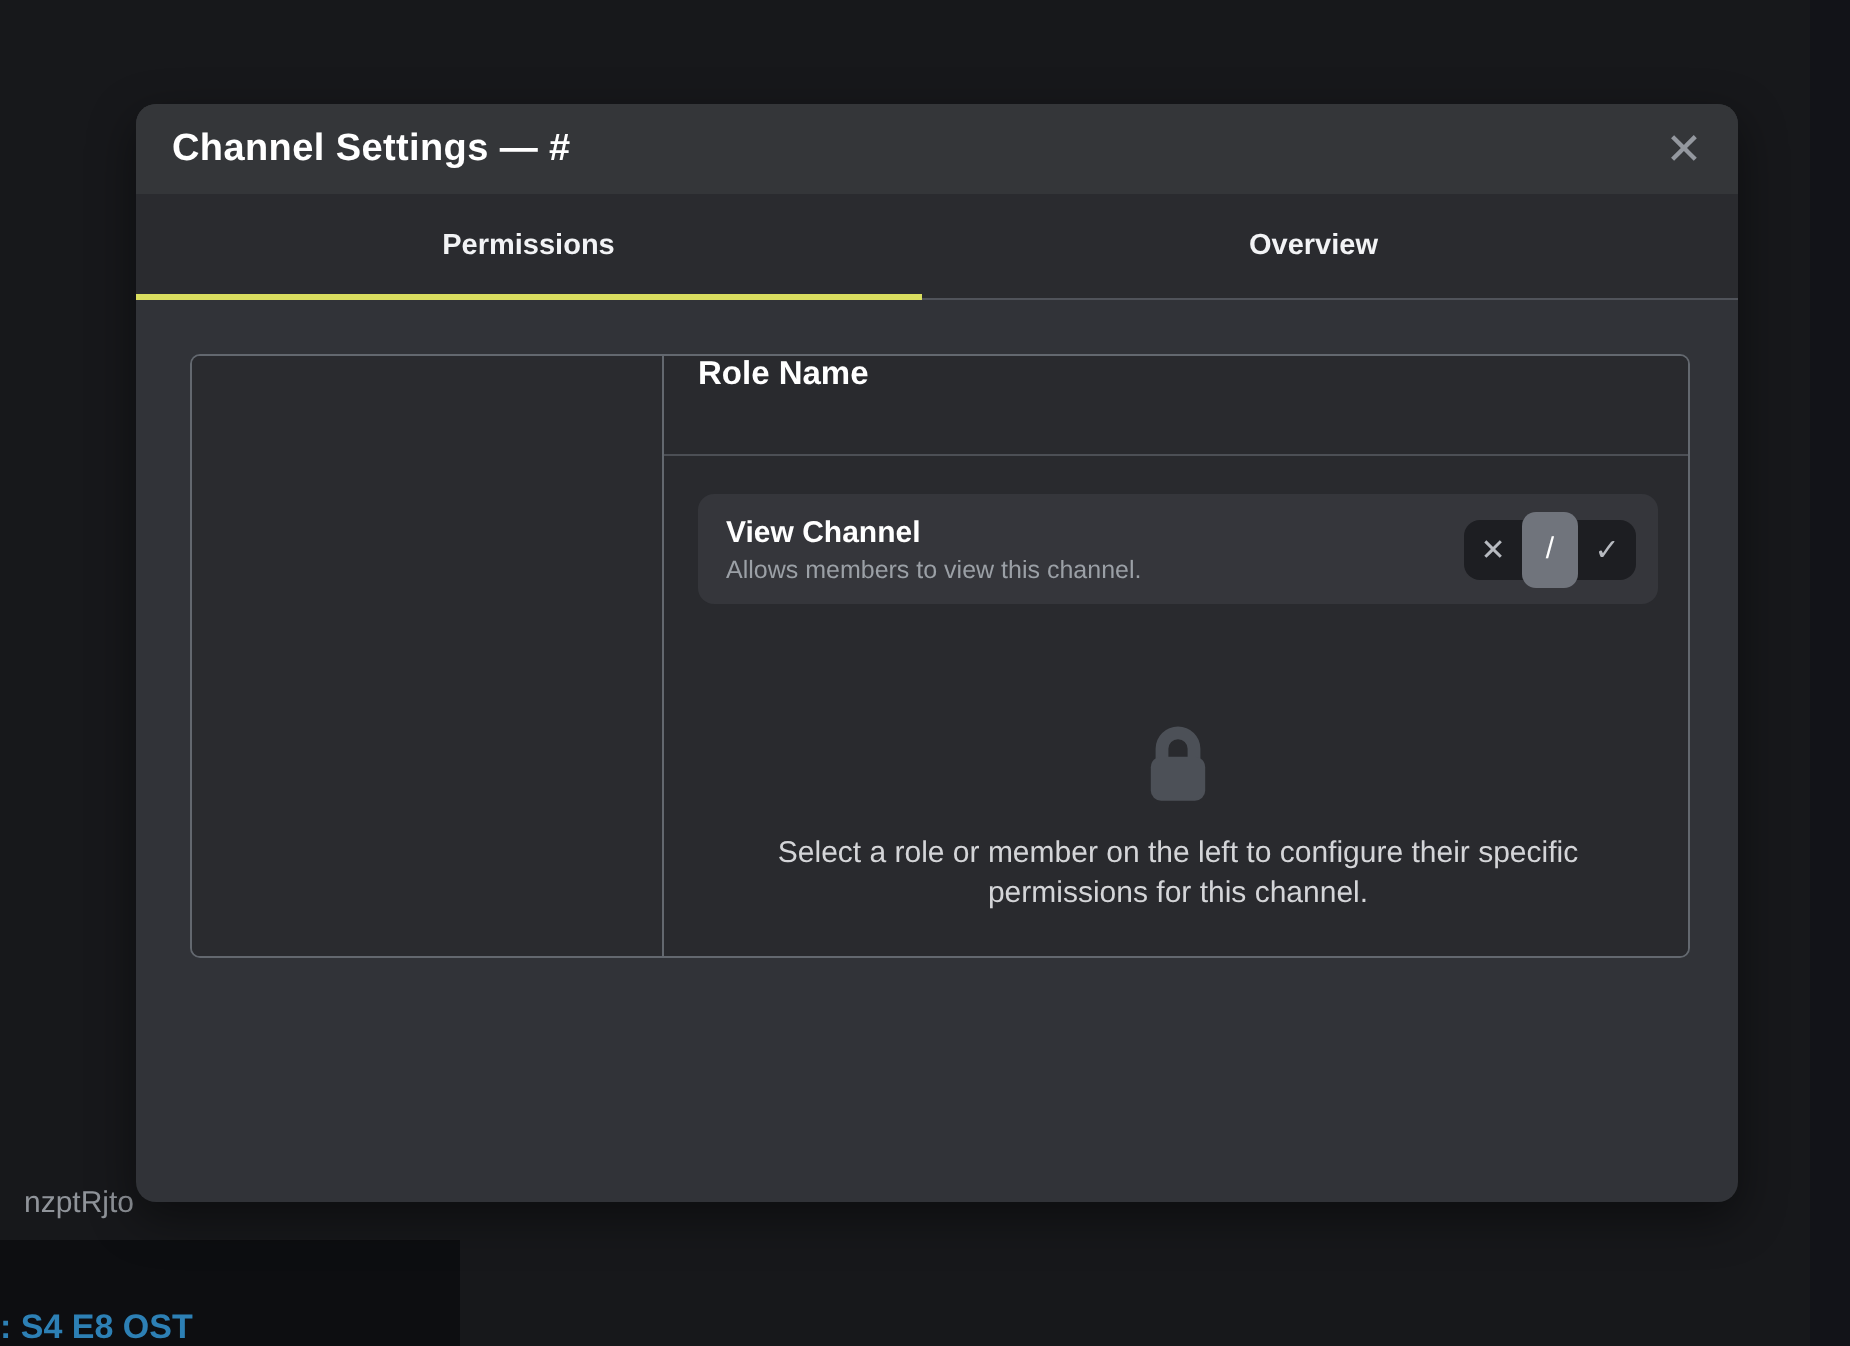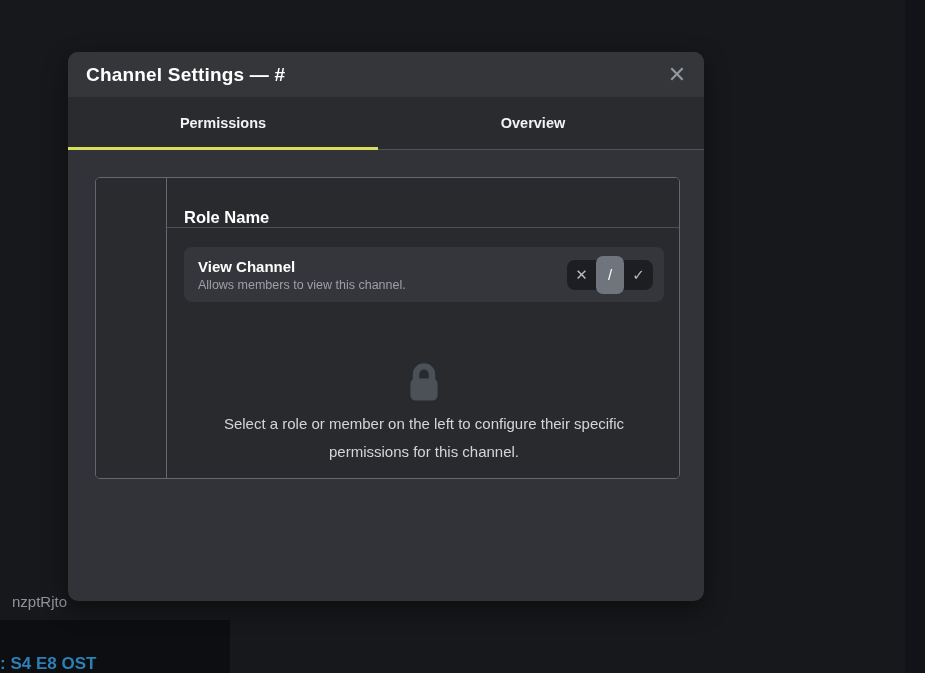--- a/index.html
+++ b/index.html
@@ -24,21 +24,21 @@
     position: absolute; left: 0; top: 620px; width: 230px; height: 53px;
     background: #0d0e11;
   }
   .bg-link {
     position: absolute; left: 0; top: 654px;
     font-size: 17px; font-weight: 700; color: #2d80b5;
   }
 
   
   .modal {
-    position: absolute; left: 68px; top: 52px; width: 636px; height: 549px;
+    position: absolute; left: 68px; top: 52px; width: 801px; height: 549px;
     background: #313338; border-radius: 10px; overflow: hidden;
     box-shadow: 0 8px 24px rgba(0,0,0,.45);
   }
   .titlebar {
     position: relative; height: 45px; background: #343639;
     display: flex; align-items: center; padding: 0 18px;
   }
   .titlebar h1 {
     font-size: 19px; font-weight: 700; color: #ffffff; letter-spacing: .2px;
   }
@@ -89,21 +89,21 @@
     margin-left: auto; width: 21px; height: 21px; border-radius: 50%;
     background: #bfc1c4; color: #2b2d31; border: none; cursor: pointer;
     font-size: 15px; font-weight: 700; line-height: 19px; text-align: center;
     display: flex; align-items: center; justify-content: center; padding-bottom: 1px;
   }
   .roles-list { flex: 1; }
 
   
   .perm-panel { flex: 1; background: #292a2e; display: flex; flex-direction: column; }
   .perm-header {
-    height: 50px; flex: none; display: flex; align-items: flex-end;
+    height: 50px; flex: none; display: flex; align-items: flex-start;
     padding: 0 17px; border-bottom: 1px solid #4c4f55;
   }
   .perm-title { font-size: 16.5px; font-weight: 700; color: #ffffff; }
   .clear-overrides-btn {
     margin-left: auto; background: transparent; cursor: pointer;
     border: 1px solid #e04146; border-radius: 13px;
     color: #e04146; font-family: inherit; font-size: 12.5px;
     padding: 4px 13px;
   }
   .perm-content { padding: 19px 15px 0 17px; }
@@ -126,22 +126,22 @@
     font-family: inherit;
   }
   .tri-btn.selected {
     width: 28px; height: 38px; border-radius: 7px;
     background: #70747c; color: #ffffff; font-weight: 500; font-size: 15px;
   }
 
   .empty-state { margin-top: 56px; text-align: center; }
   .lock-icon { display: block; margin: 0 auto; }
   .empty-text {
-    margin: 4px auto 0; width: 480px;
-    font-size: 15px; line-height: 28px; color: #d4d5d8;
+    margin: 11px auto 0; width: 480px;
+    font-size: 15px; line-height: 20px; color: #d4d5d8;
   }
 </style>
 </head>
 <body>
 
 <div class="bg-right-strip"></div>
 <div class="bg-partial-text">nzptRjto</div>
 <div class="bg-dark-box"></div>
 <a class="bg-link">: S4 E8 OST</a>
 

